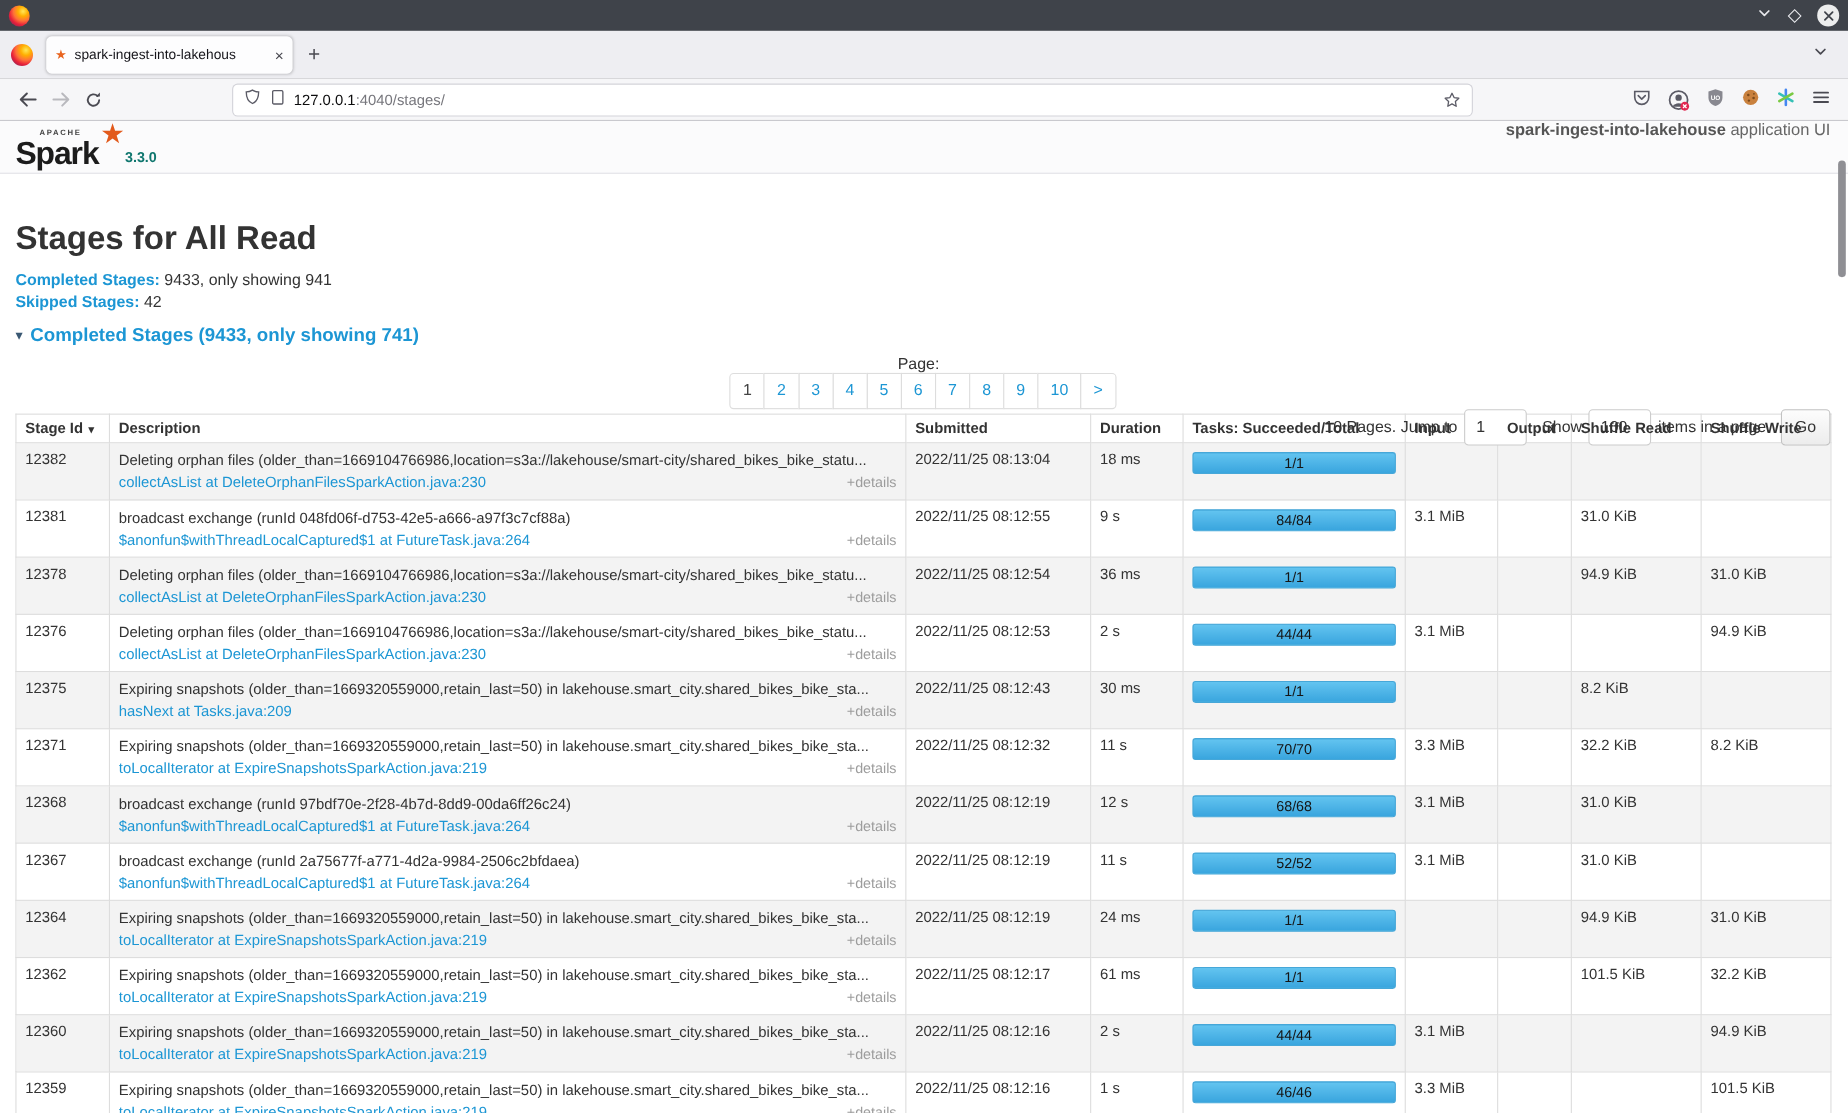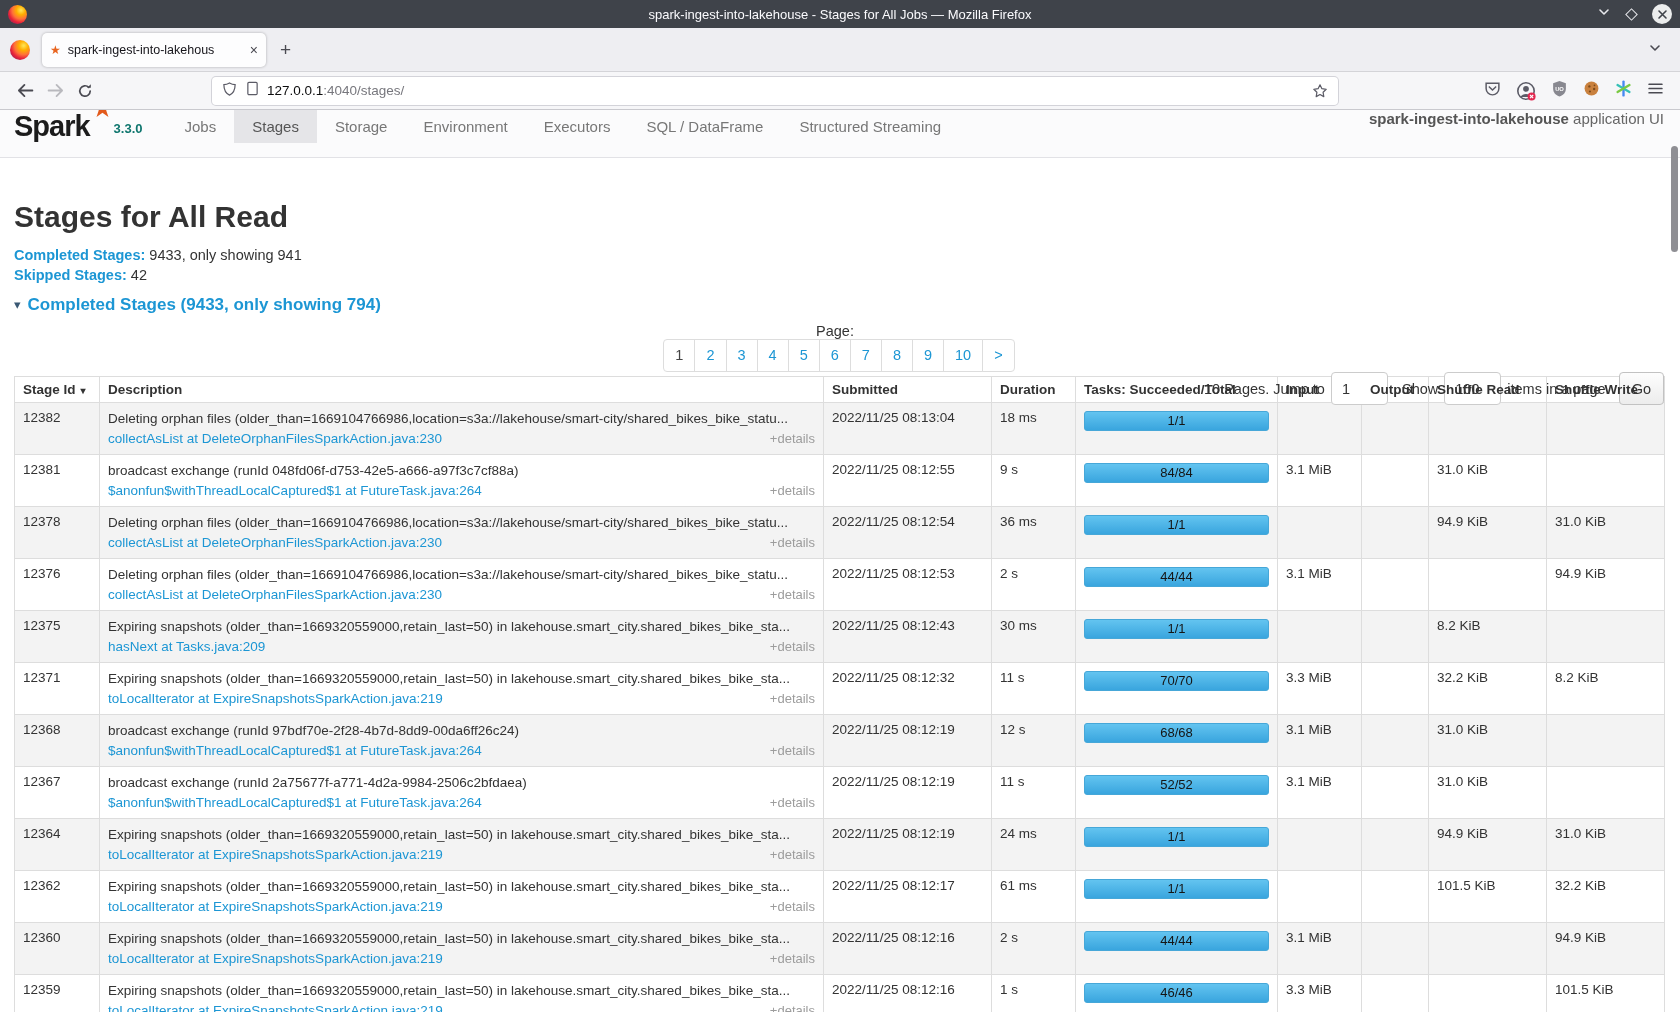--- a/index.html
+++ b/index.html
@@ -38,21 +38,21 @@
   .url-host { color:#0c0c0d; }
   .url-path { color:#77777d; }
   .url-star { margin-left:auto; display:flex; }
   .tb-right { margin-left:auto; display:flex; align-items:center; gap:15px; padding-right:6px; }
   .profile-wrap { position:relative; display:flex; }
 
   
   .viewport { position:relative; height:902px; overflow:hidden; background:#fff; }
 
   
-  .sparkbar { height:48px; background:#fbfbfc; border-bottom:1px solid #e2e2e6; display:flex; align-items:stretch; padding:0 0 14px 14px; }
+  .sparkbar { height:48px; background:#fbfbfc; border-bottom:1px solid #e2e2e6; display:flex; align-items:stretch; padding:0 0 0 14px; }
   .slogo { position:relative; display:flex; align-items:flex-end; padding-right:14px; }
   .slogo-stack { position:relative; padding:4px 18px 2px 0; }
   .slogo-apache { font-size:7px; letter-spacing:1.5px; color:#444; font-weight:bold; margin-left:22px; }
   .slogo-spark { font-size:29px; font-weight:bold; color:#1c1c1c; line-height:30px; letter-spacing:-1px; }
   .slogo-star { position:absolute; top:-4px; right:-6px; color:#e25a1c; font-size:25px; line-height:1; }
   .slogo-ver { font-size:13px; font-weight:bold; color:#0f766e; padding-bottom:7px; margin-left:6px; }
   .spark-nav { display:flex; align-items:stretch; margin-left:10px; }
   .nav-item { display:flex; align-items:center; padding:0 18px; font-size:15px; color:#777; }
   .nav-item.active { background:#e5e5e8; color:#555; }
   .sbrand { margin-left:auto; display:flex; align-items:flex-start; font-size:15px; color:#666; padding-right:16px; white-space:nowrap; }
@@ -101,21 +101,20 @@
   
   .vthumb { position:absolute; top:36px; right:2px; width:7px; height:106px; background:#8f8f94; border-radius:3.5px; }
 </style>
 </head>
 <body>
 
 <div class="screen">
 
   <div class="titlebar">
     <span class="fxlogo"></span>
-    <div class="win-title">spark-ingest-into-lakehouse - Stages for All Jobs — Mozilla Firefox</div>
     <div class="win-controls">
       <span>
         <svg width="14" height="14" viewBox="0 0 14 14">
             <path d="M3 5l4 4 4-4" fill="none" stroke="#e7e8ec" stroke-width="1.6" stroke-linecap="round" stroke-linejoin="round"></path>
           </svg>
       </span>
       <span class="win-diamond"></span>
       <span class="win-close">
         <svg width="11" height="11" viewBox="0 0 11 11">
             <path d="M2 2l7 7M9 2l-7 7" stroke="#3f434a" stroke-width="1.6" stroke-linecap="round"></path>
@@ -226,46 +225,37 @@
 
     <div class="sparkbar">
       <div class="slogo">
         <div class="slogo-stack">
           <div class="slogo-apache">APACHE</div>
           <div class="slogo-spark">Spark</div>
           <span class="slogo-star">★</span>
         </div>
         <div class="slogo-ver">3.3.0</div>
       </div>
-      <div class="spark-nav">
-          <div class="nav-item">Jobs</div>
-          <div class="nav-item active">Stages</div>
-          <div class="nav-item">Storage</div>
-          <div class="nav-item">Environment</div>
-          <div class="nav-item">Executors</div>
-          <div class="nav-item">SQL / DataFrame</div>
-          <div class="nav-item">Structured Streaming</div>
-        </div>
       <div class="sbrand">
           <b>spark-ingest-into-lakehouse</b>
           <span style="white-space:pre;"> application UI</span>
         </div>
     </div>
 
     <div class="container">
       <h1 class="page-title">Stages for All Read</h1>
 
       <div class="stats">
         <div class="stat-line"><a class="lbl" style="text-decoration:none;">Completed Stages:</a><span style="white-space:pre;"> 9433, only showing 941</span></div>
         <div class="stat-line"><a class="lbl" style="text-decoration:none;">Skipped Stages:</a><span style="white-space:pre;"> 42</span></div>
       </div>
 
       <div class="section-h">
         <span class="sec-arrow">▾</span>
-        <span>Completed Stages (9433, only showing 794)</span>
+        <span>Completed Stages (9433, only showing 741)</span>
       </div>
 
       <div class="pagerow">
         <span class="page-label">Page:</span>
         <div class="pbtns">
             <a class="pbtn cur">1</a>
             <a class="pbtn">2</a>
             <a class="pbtn">3</a>
             <a class="pbtn">4</a>
             <a class="pbtn">5</a>

